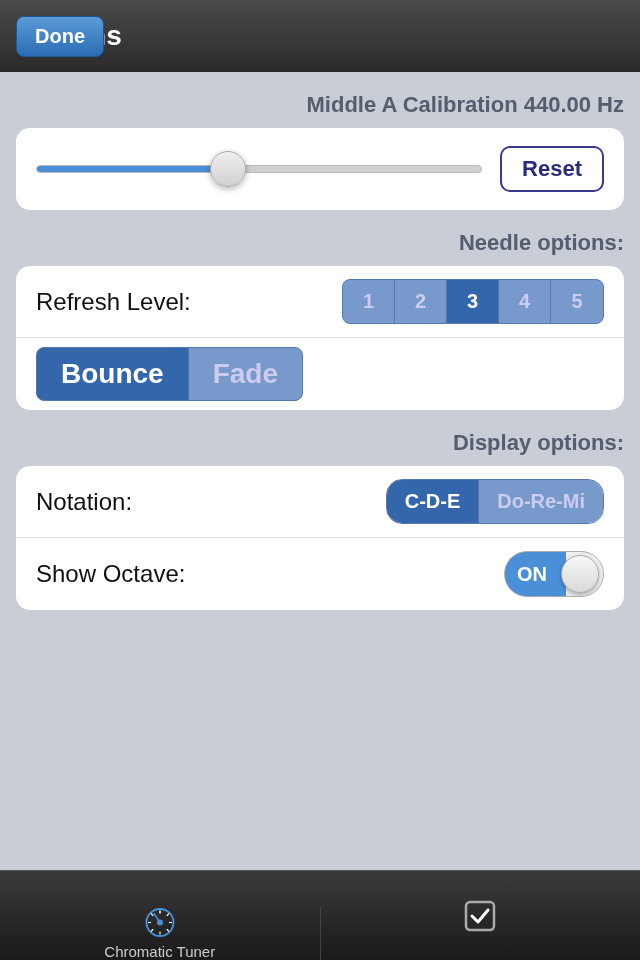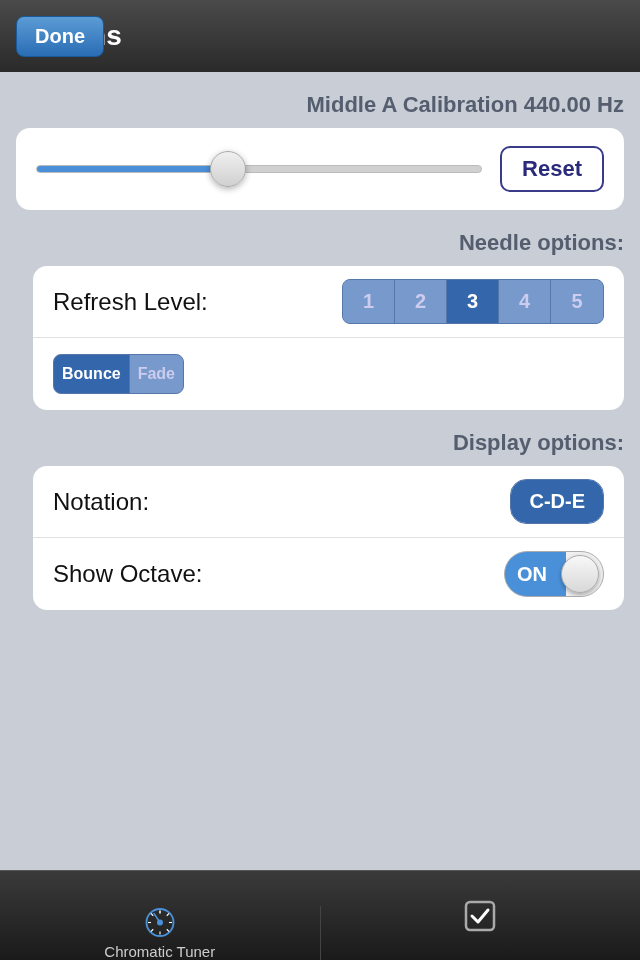--- a/index.html
+++ b/index.html
@@ -65,21 +65,20 @@
     .section-label:first-child {
       margin-top: 0;
     }
 
     
     .card {
       background: white;
       border-radius: 14px;
       overflow: hidden;
       margin-bottom: 20px;
-      margin-left: 17px;
     }
 
     .card-row {
       display: flex;
       align-items: center;
       padding: 0 20px;
       min-height: 72px;
       border-bottom: 1px solid #e0e0e0;
     }
 
@@ -151,22 +150,22 @@
     
     .segmented-control {
       display: flex;
       border-radius: 8px;
       overflow: hidden;
       border: 1px solid #5577aa;
       background: #6688bb;
     }
 
     .seg-btn {
-      padding: 10px 8px;
-      font-size: 16px;
+      padding: 10px 24px;
+      font-size: 28px;
       font-weight: bold;
       color: #cce;
       background: #7799cc;
       border: none;
       cursor: pointer;
       border-right: 1px solid #5577aa;
     }
 
     .seg-btn:last-child {
       border-right: none;
@@ -357,20 +356,21 @@
   </div>
 
   <div class="section-label">Display options:</div>
 
   <div class="card">
 
     <div class="card-row">
       <span class="row-label">Notation:</span>
       <div class="notation-control">
         <button class="notation-btn active">C-D-E</button>
+        <button class="notation-btn">Do-Re-Mi</button>
       </div>
     </div>
 
     <div class="card-row">
       <span class="row-label">Show Octave:</span>
       <div class="toggle-switch">
         <span class="toggle-on-label">ON</span>
         <div class="toggle-knob"></div>
       </div>
     </div>

